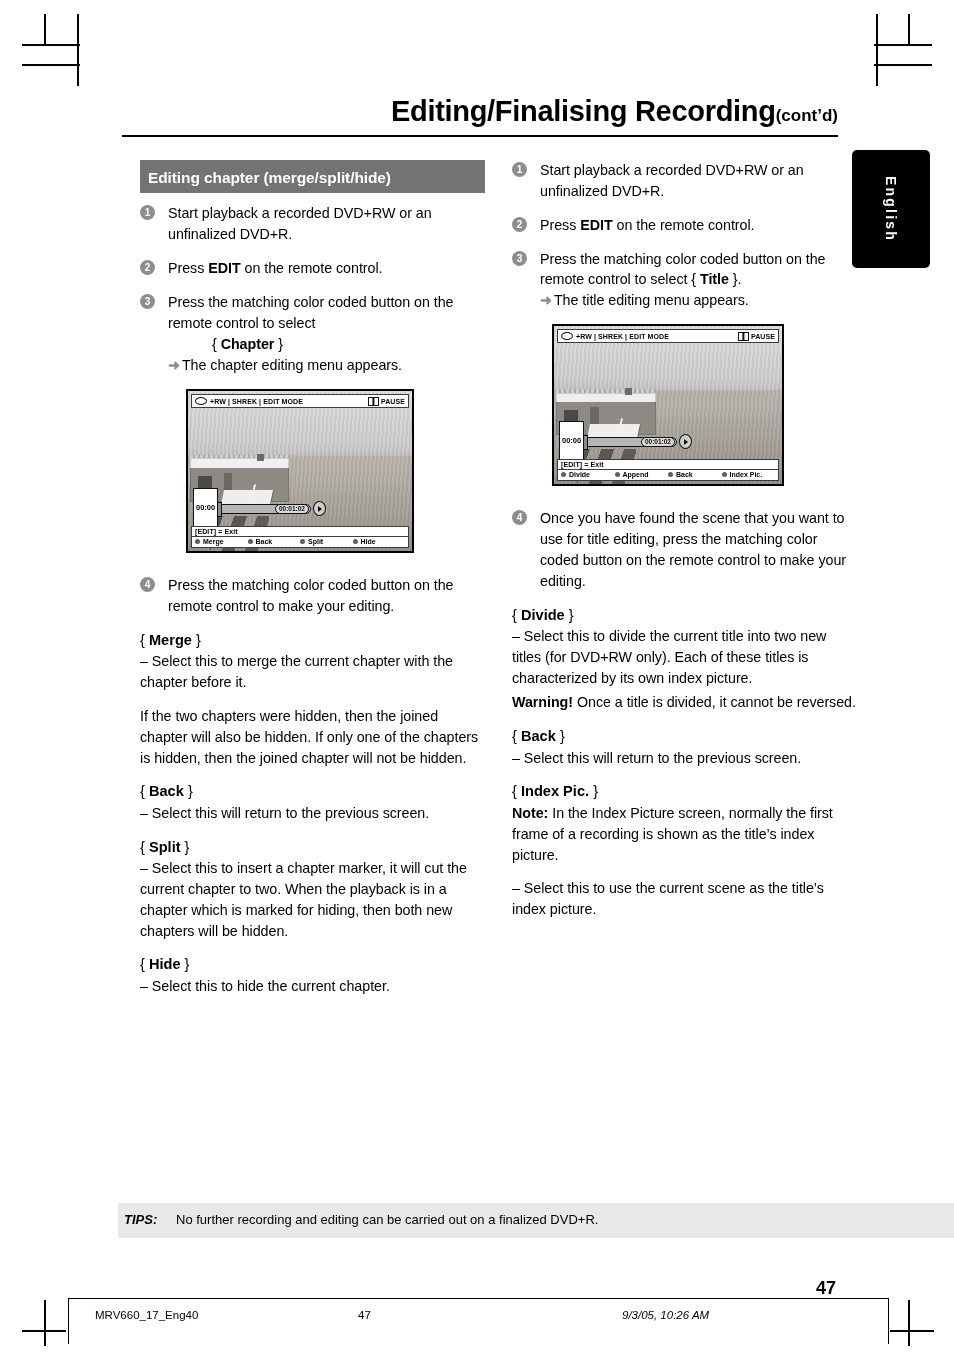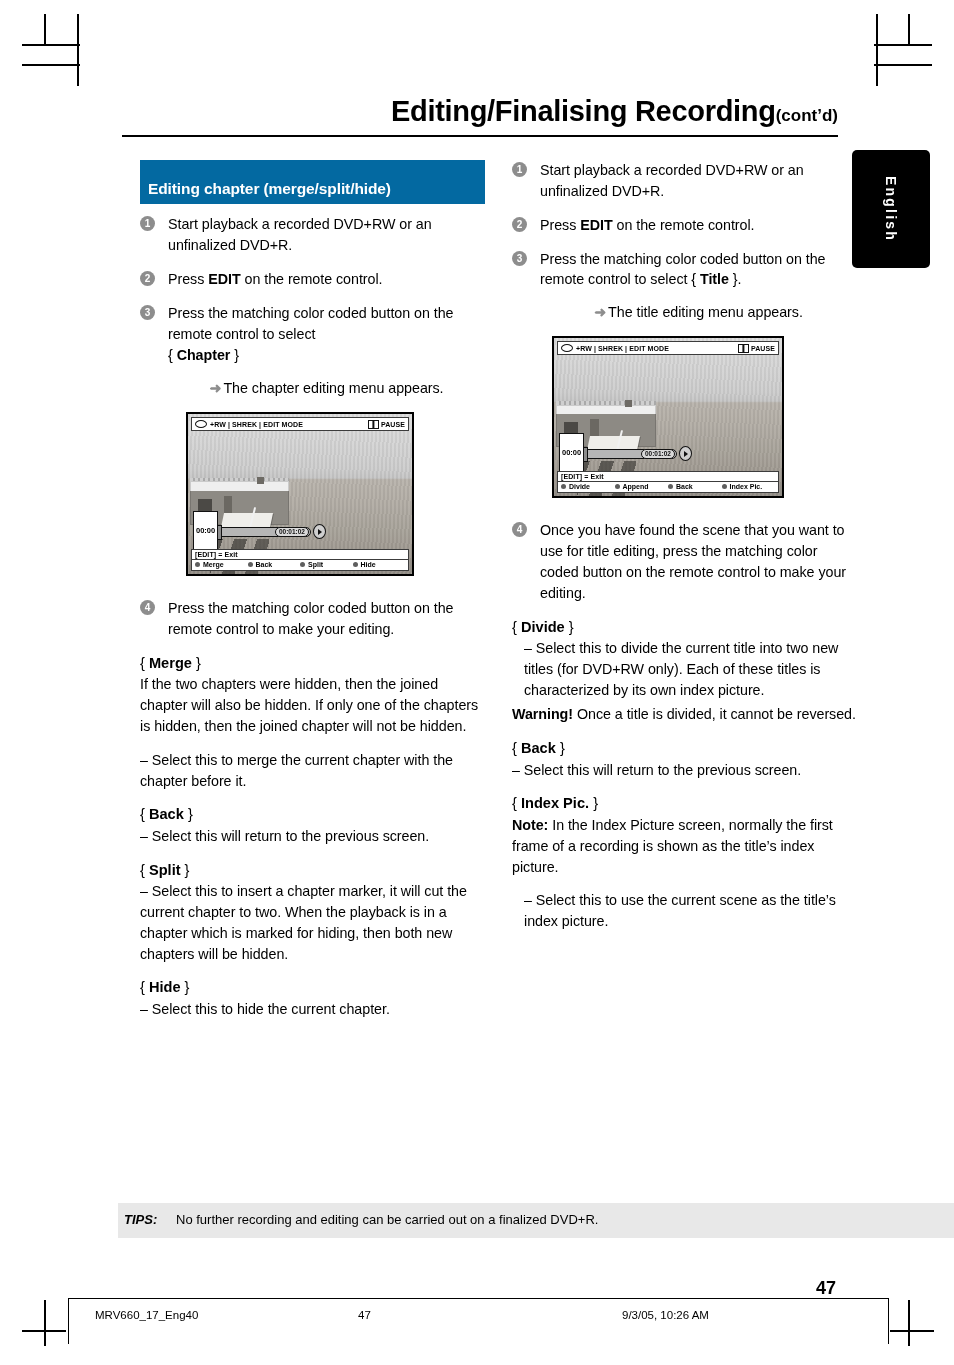--- a/index.html
+++ b/index.html
@@ -72,25 +72,25 @@
   
   .col {
     position: absolute;
     top: 160px;
     width: 345px;
   }
   .col-left  { left: 140px; }
   .col-right { left: 512px; }
 
   .sec-head {
-    background: #0369a1;
+    background: #737373;
     color: #ffffff;
     font-size: 15.5px;
     font-weight: bold;
-    padding: 19px 8px 5px 8px;
+    padding: 8px 8px 5px 8px;
     line-height: 1.30;
     margin-bottom: 10px;
     letter-spacing: -0.1px;
   }
   .sec-head.two-line { width: 312px; }
 
   
   .step {
     position: relative;
     padding-left: 28px;
@@ -110,41 +110,41 @@
     color: #fff;
     font-size: 10px;
     font-weight: bold;
     line-height: 15px;
     text-align: center;
   }
   .step b { font-weight: bold; }
   .sub {
     display: block;
     margin-top: 1px;
+    margin-left: 44px;
   }
   .arrow-line {
     display: block;
-    margin-top: 12px;
+    margin-top: 0px;
     white-space: nowrap;
-    text-align: center;
   }
   .arrow-line .arr {
     color: #8d8d8d;
     font-weight: bold;
     margin-right: 2px;
   }
 
   
   .para {
     font-size: 14.3px;
     line-height: 1.46;
     margin-bottom: 13px;
     letter-spacing: -0.05px;
   }
-  .para.tight { margin-bottom: 4px; margin-left: 12px; }
+  .para.tight { margin-bottom: 4px; }
   .opt-title {
     font-size: 14.6px;
     line-height: 1.46;
   }
   .opt-title b { font-weight: bold; }
 
   
   .tv {
     position: relative;
     border: 2px solid #000;
@@ -433,21 +433,21 @@
     background: #000;
   }
   .footer {
     position: absolute;
     top: 1309px;
     font-size: 11.5px;
     white-space: nowrap;
   }
   .f-file { left: 95px; }
   .f-page { left: 358px; }
-  .f-date { left: 622px; }
+  .f-date { left: 622px; font-style: italic; }
   .f-code { left: 748px; top: 1372px; }
 </style>
 </head>
 <body>
 
 <div class="crop v" style="left:77px;  top:14px;  height:72px;"></div>
 <div class="crop h" style="left:22px;  top:44px;  width:58px;"></div>
 <div class="crop v" style="left:44px;  top:14px;  height:30px;"></div>
 <div class="crop h" style="left:22px;  top:64px;  width:58px;"></div>
 
@@ -549,22 +549,22 @@
       </div>
     </div>
   </div>
 
   <div class="step" style="margin-top:22px;">
     <span class="num">4</span>
     <span>Press the matching color coded button on the remote control to make your editing.</span>
   </div>
 
   <div class="opt-title"><span>{ </span><b>Merge</b><span> }</span></div>
+  <div class="para">–  Select this to merge the current chapter with the chapter before it.</div>
   <div class="para">If the two chapters were hidden, then the joined chapter will also be hidden.  If only one of the chapters is hidden, then the joined chapter will not be hidden.</div>
-  <div class="para">–  Select this to merge the current chapter with the chapter before it.</div>
 
   <div class="opt-title"><span>{ </span><b>Back</b><span> }</span></div>
   <div class="para">–  Select this will return to the previous screen.</div>
 
   <div class="opt-title"><span>{ </span><b>Split</b><span> }</span></div>
   <div class="para">–  Select this to insert a chapter marker, it will cut the current chapter to two. When the playback is in a chapter which is marked for hiding, then both new chapters will be hidden.</div>
 
   <div class="opt-title"><span>{ </span><b>Hide</b><span> }</span></div>
   <div class="para">–  Select this to hide the current chapter.</div>
 

